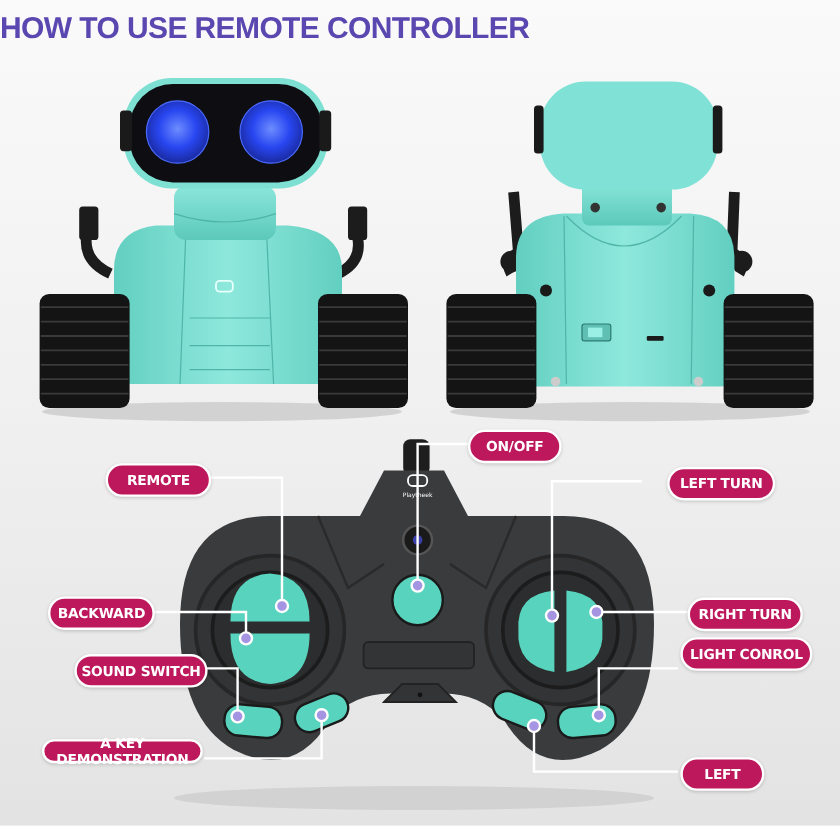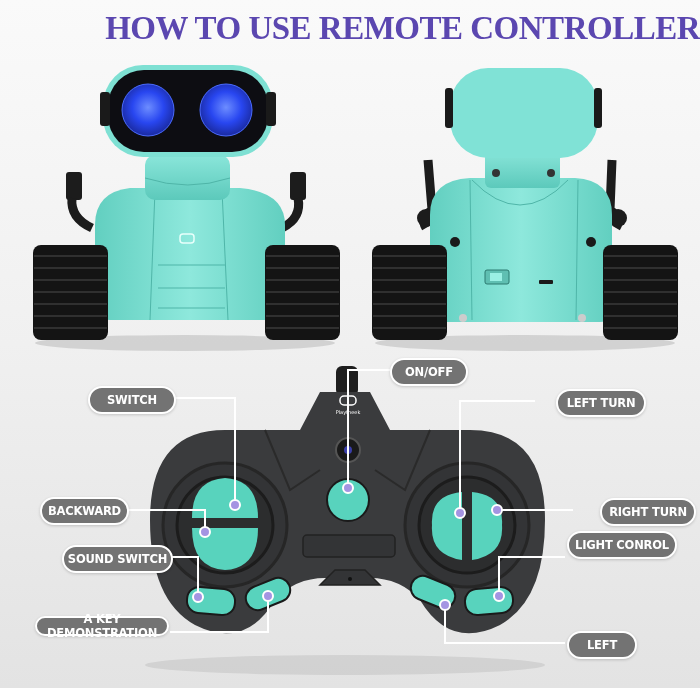--- a/index.html
+++ b/index.html
@@ -1,20 +1,20 @@
 <!DOCTYPE html>
 <html><head>
 <meta charset="utf-8">
 <style>
   html,body{margin:0;padding:0;}
   body{width:700px;height:700px;position:relative;overflow:hidden;background:#ffffff;font-family:"DejaVu Sans",sans-serif;}
   .bg{position:absolute;left:0;top:0;width:700px;height:688px;background:linear-gradient(180deg,#fafafa 0%,#f0f0f0 50%,#e3e3e3 100%);}
-  .title{position:absolute;left:0;top:10px;width:700px;text-align:right;font-family:Liberation Serif, serif;font-weight:bold;font-size:33px;letter-spacing:-0.5px;color:#5b47b0;}
+  .title{position:absolute;left:0;top:10px;width:700px;text-align:left;font-family:Liberation Sans, sans-serif;font-weight:bold;font-size:25px;letter-spacing:-0.5px;color:#5b47b0;}
   .robot{position:absolute;}
-  .label{position:absolute;background:#737373;color:#fff;font-weight:bold;font-size:11.5px;border-radius:14px;border:2px solid #fff;box-shadow:0 1px 3px rgba(0,0,0,0.18);display:flex;align-items:center;justify-content:center;text-align:center;line-height:14px;font-family:"DejaVu Sans",sans-serif;letter-spacing:-0.2px;}
+  .label{position:absolute;background:#be185d;color:#fff;font-weight:bold;font-size:11.5px;border-radius:14px;border:2px solid #fff;box-shadow:0 1px 3px rgba(0,0,0,0.18);display:flex;align-items:center;justify-content:center;text-align:center;line-height:14px;font-family:"DejaVu Sans",sans-serif;letter-spacing:-0.2px;}
   svg{position:absolute;left:0;top:0;}
 </style>
 </head>
 <body>
 
 <div class="bg"></div>
 <div class="title">HOW TO USE REMOTE CONTROLLER</div>
 
 <svg class="robot" width="700" height="360" viewBox="0 0 700 360" style="left:0;top:0;">
   <defs>
@@ -183,21 +183,21 @@
     <circle cx="198" cy="597" r="5"></circle>
     <circle cx="268" cy="596" r="5"></circle>
     <circle cx="348" cy="488" r="5"></circle>
     <circle cx="460" cy="513" r="5"></circle>
     <circle cx="497" cy="510" r="5"></circle>
     <circle cx="499" cy="596" r="5"></circle>
     <circle cx="445" cy="605" r="5"></circle>
   </g>
 </svg>
 
-<div class="label" style="left:88px;top:386px;width:84px;height:24px;">SWITCH</div>
+<div class="label" style="left:88px;top:386px;width:84px;height:24px;">REMOTE</div>
 <div class="label" style="left:40px;top:497px;width:85px;height:24px;text-align:center;">BACKWARD</div>
 <div class="label" style="left:38px;top:545px;width:107px;height:24px;margin-left:24px;">SOUND SWITCH</div>
 <div class="label" style="left:35px;top:616px;width:134px;height:20px;border-radius:18px;padding:0 14px;box-sizing:border-box;">A KEY DEMONSTRATION</div>
 <div class="label" style="left:390px;top:358px;width:74px;height:24px;">ON/OFF</div>
 <div class="label" style="left:556px;top:389px;width:86px;height:24px;">LEFT TURN</div>
-<div class="label" style="left:600px;top:498px;width:92px;height:24px;">RIGHT TURN</div>
+<div class="label" style="left:573px;top:498px;width:92px;height:24px;">RIGHT TURN</div>
 <div class="label" style="left:567px;top:531px;width:106px;height:24px;">LIGHT CONROL</div>
 <div class="label" style="left:567px;top:631px;width:66px;height:24px;">LEFT</div>
 
 </body></html>

